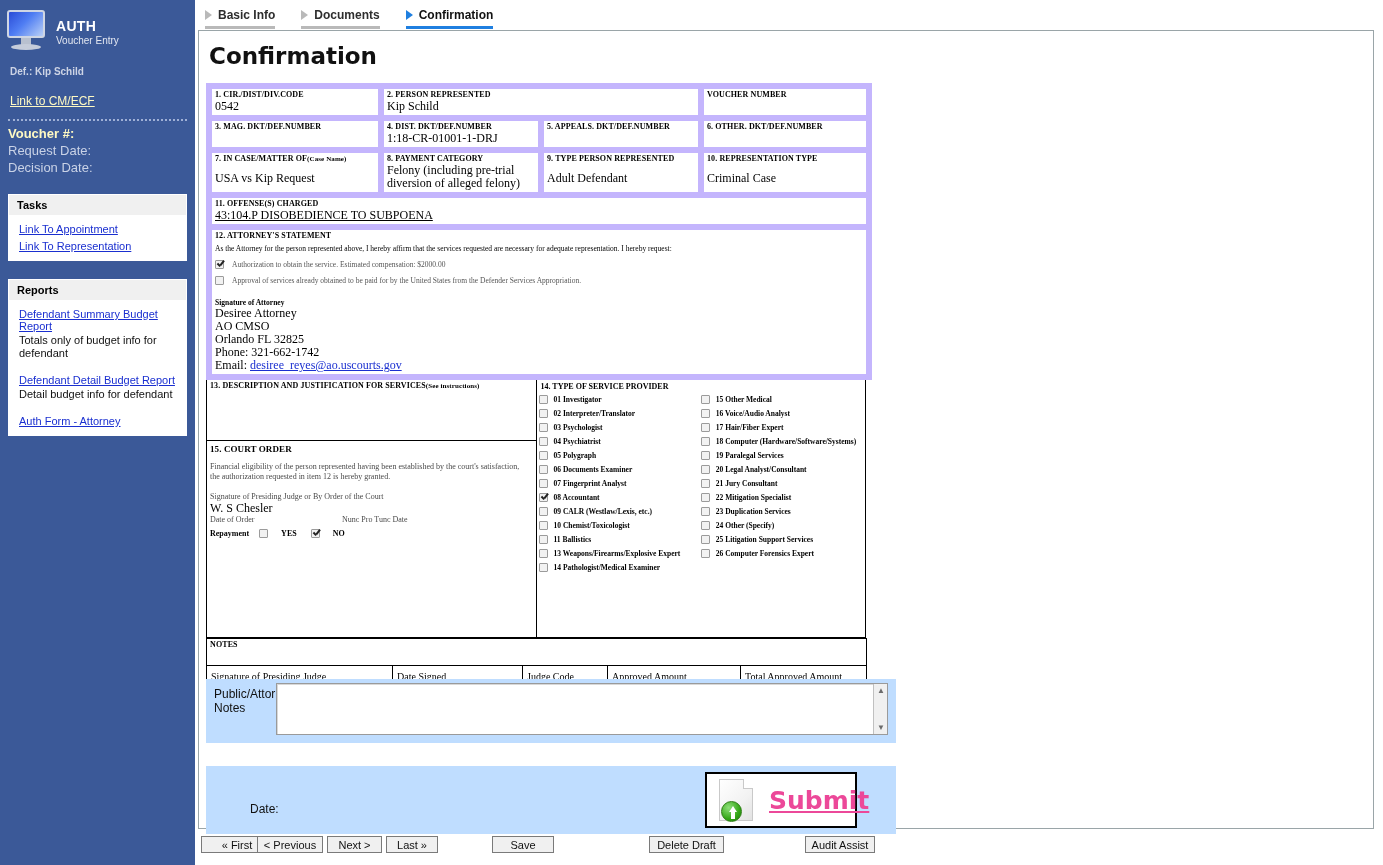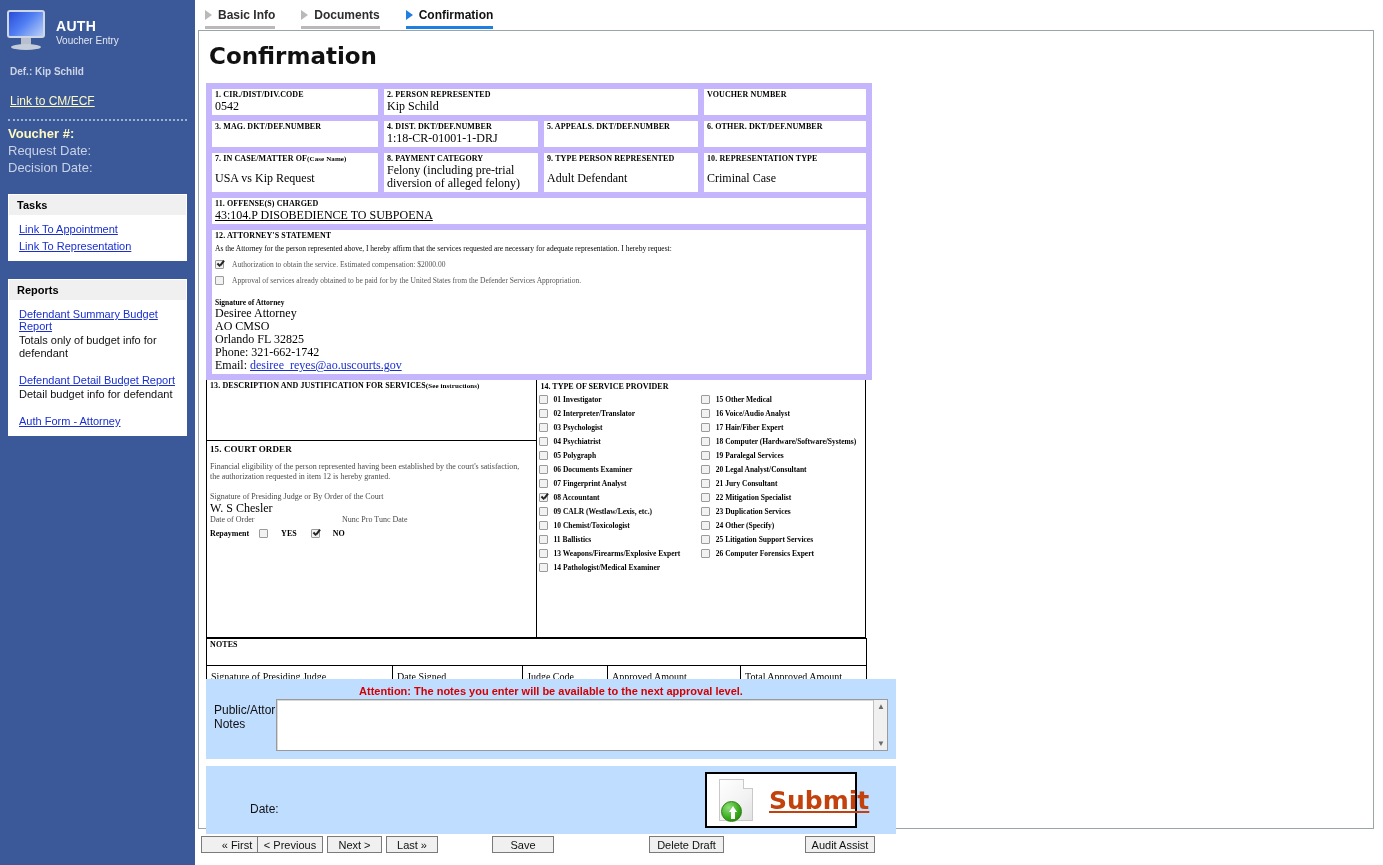--- a/index.html
+++ b/index.html
@@ -188,21 +188,21 @@
   }
   .docIcon .circ::after {
     content: ""; position: absolute; left: 7px; top: 4px;
     border-left: 4px solid transparent; border-right: 4px solid transparent;
     border-bottom: 6px solid #ffffff;
   }
   .docIcon .circ .stem {
     position: absolute; left: 8.5px; top: 10px; width: 4px; height: 7px; background: #fff;
   }
   .submitTxt {
-    font-size: 25px; font-weight: bold; color: #c2410c; text-decoration: underline;
+    font-size: 25px; font-weight: bold; color: #ec4899; text-decoration: underline;
     margin-left: 4px; font-family: "DejaVu Sans", sans-serif;
   }
 
   
   #bottombar { position: absolute; left: 0; bottom: 3px; width: 1188px; height: 26px; }
   .btn {
     position: absolute; height: 17px; background: #f0f0f0; border: 1px solid #7a7a7a;
     font-size: 11px; color: #111; display: flex; align-items: center; justify-content: center;
     font-family: "Liberation Sans", sans-serif; cursor: pointer;
   }
@@ -538,21 +538,20 @@
             <td style="height:34px">Signature of Chief Judge, Court of Appeals (or Delegate)</td>
             <td>Date Signed</td>
             <td>Judge Code</td>
             <td>Approved Amount</td>
           </tr>
         </tbody>
           </table>
       </div>
 
       <div class="notesPanel">
-        <div class="attn">Attention: The notes you enter will be available to the next approval level.</div>
         <div class="notesFlex">
           <div class="notesLbl">Public/Attorney Notes</div>
           <div class="ta">
             <div class="sbar">
               <div class="ar">▲</div>
               <div class="ar">▼</div>
             </div>
           </div>
         </div>
       </div>

